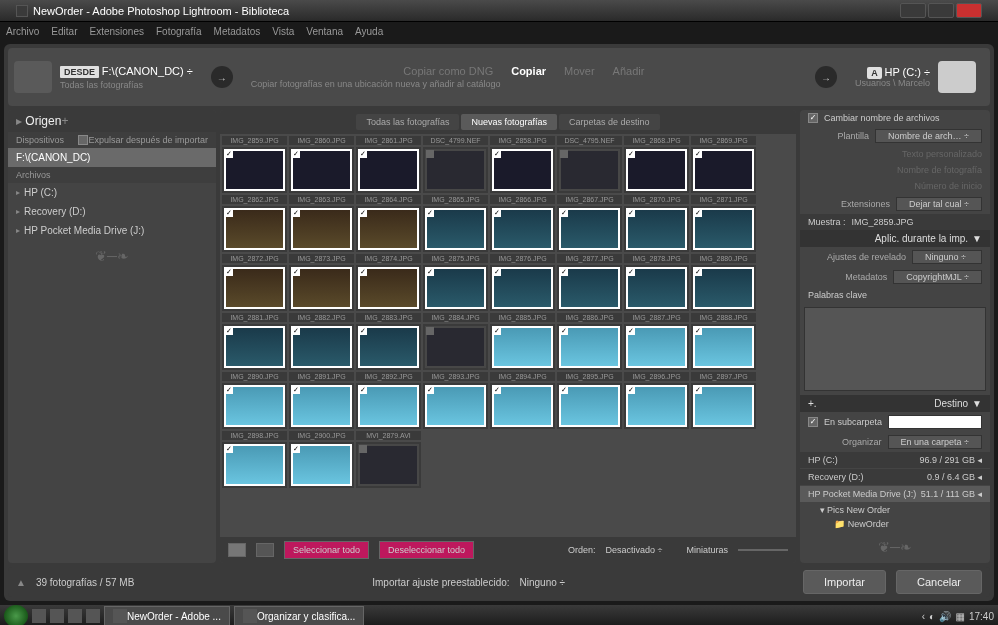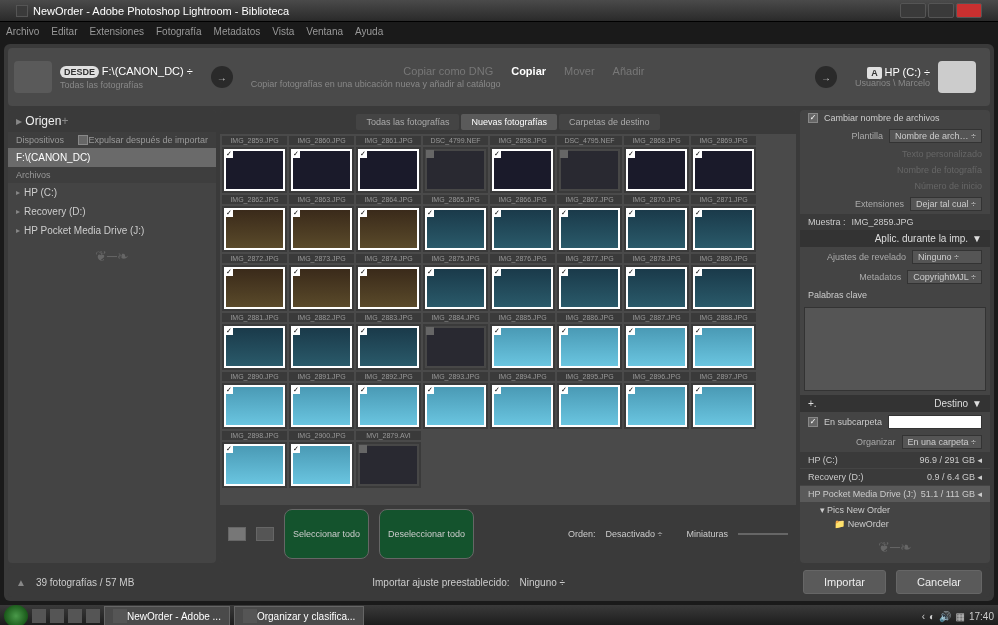--- a/index.html
+++ b/index.html
@@ -9,21 +9,21 @@
 .tb-title{flex:1;color:#fff;font-size:11px}
 .tb-btns{display:flex;gap:2px}
 .tb-btn{width:26px;height:15px;background:#3a3a3a;border:1px solid #555;border-radius:2px}
 .tb-close{background:#c93030}
 .menubar{height:18px;background:#1a1a1a;display:flex;align-items:center;padding:0 6px;gap:12px;color:#999;font-size:10px}
 .app{background:#1a1a1a;display:flex;flex-direction:column;height:565px;padding:2px}
 .outer{background:#3a3a3a;border-radius:6px;flex:1;display:flex;flex-direction:column;padding:4px;margin:2px}
 .top{height:58px;background:#4a4a4a;border-radius:4px;display:flex;align-items:center;padding:6px;margin-bottom:4px}
 .device{width:38px;height:32px;background:#5a5a5a;border-radius:4px;margin-right:8px}
 .source-info{display:flex;flex-direction:column;gap:2px}
-.desde{background:#e0e0e0;color:#333;font-size:9px;padding:1px 4px;border-radius:6px;display:inline-block;width:max-content;font-weight:bold}
+.desde{background:#e0e0e0;color:#333;font-size:9px;padding:1px 4px;border-radius:1px;display:inline-block;width:max-content;font-weight:bold}
 .arrow-c{width:22px;height:22px;background:#2a2a2a;border-radius:50%;margin:0 18px;display:flex;align-items:center;justify-content:center;color:#ccc}
 .center-opts{flex:1;text-align:left}
 .opt-row{display:flex;gap:18px;justify-content:center;font-size:11px;margin-bottom:2px}
 .opt-row span{color:#777}
 .opt-row .active{color:#fff;font-weight:bold}
 .subtxt{color:#888;font-size:9px}
 .dest-info{display:flex;align-items:center;gap:8px}
 .dest-badge{background:#e0e0e0;color:#333;padding:1px 4px;font-size:9px;border-radius:2px;font-weight:bold}
 .body{flex:1;display:flex;gap:4px;min-height:0}
 .panel{background:#444;border-radius:4px;display:flex;flex-direction:column;overflow:hidden}
@@ -53,24 +53,24 @@
 .uncheck{background:#666}
 .thumb{width:61px;height:42px;border:2px solid #fff;display:block}
 .thumb.dim{border-color:#555;opacity:0.5}
 .dark{background:#1a1a2a}
 .pool-d{background:linear-gradient(#1a3a4a,#2a5a6a)}
 .pool-l{background:linear-gradient(#4a9ab5,#6ac5e0)}
 .group{background:linear-gradient(#3a2a1a,#5a4a2a)}
 .toolbar{background:#3a3a3a;padding:4px 8px;display:flex;align-items:center;gap:10px;font-size:9px}
 .vbtn{width:18px;height:14px;background:#555;border:1px solid #666}
 .vbtn.a{background:#777}
-.tbtn{background:#14532d;padding:19px 8px;border-radius:8px;color:#ccc;border:1px solid #666}
+.tbtn{background:#be185d;padding:3px 8px;border-radius:0;color:#ccc;border:1px solid #666}
 .field-row{display:flex;padding:3px 8px;align-items:center;gap:6px;font-size:9px}
 .field-row .lbl{flex:1;text-align:right;color:#aaa}
-.field-row .val{background:#555;padding:1px 5px;min-width:70px;font-size:9px;border:1px solid #333}
+.field-row .val{background:#555;padding:1px 12px;min-width:70px;font-size:9px;border:1px solid #333}
 .field-row .dim{color:#666;text-align:right;flex:1}
 .sect-head{background:#333;padding:3px 8px;font-size:10px;display:flex;justify-content:flex-end;color:#ddd;align-items:center;gap:4px}
 .chkbox{width:10px;height:10px;background:#666;border:1px solid #888;display:inline-block;font-size:8px;line-height:8px;text-align:center;color:#fff}
 .drive-row{background:#3a3a3a;padding:3px 8px;display:flex;justify-content:space-between;font-size:9px;color:#ccc;border-bottom:1px solid #444}
 .drive-row.sel{background:#5a5a5a}
 .tree-row{padding:2px 8px 2px 20px;font-size:9px;color:#ccc}
 .bottom{height:30px;display:flex;align-items:center;padding:4px 8px;gap:10px;background:#3a3a3a;border-radius:4px;margin-top:4px}
 .btn-main{background:#5a5a5a;padding:5px 20px;border-radius:3px;font-size:11px;border:1px solid #666;color:#eee}
 .taskbar{height:22px;background:linear-gradient(#3a3a3a,#1a1a1a);display:flex;align-items:center;padding:0 4px;gap:4px}
 .start{width:24px;height:22px;background:radial-gradient(circle,#4a9a4a 0,#1a5a1a 70%);border-radius:50%}

